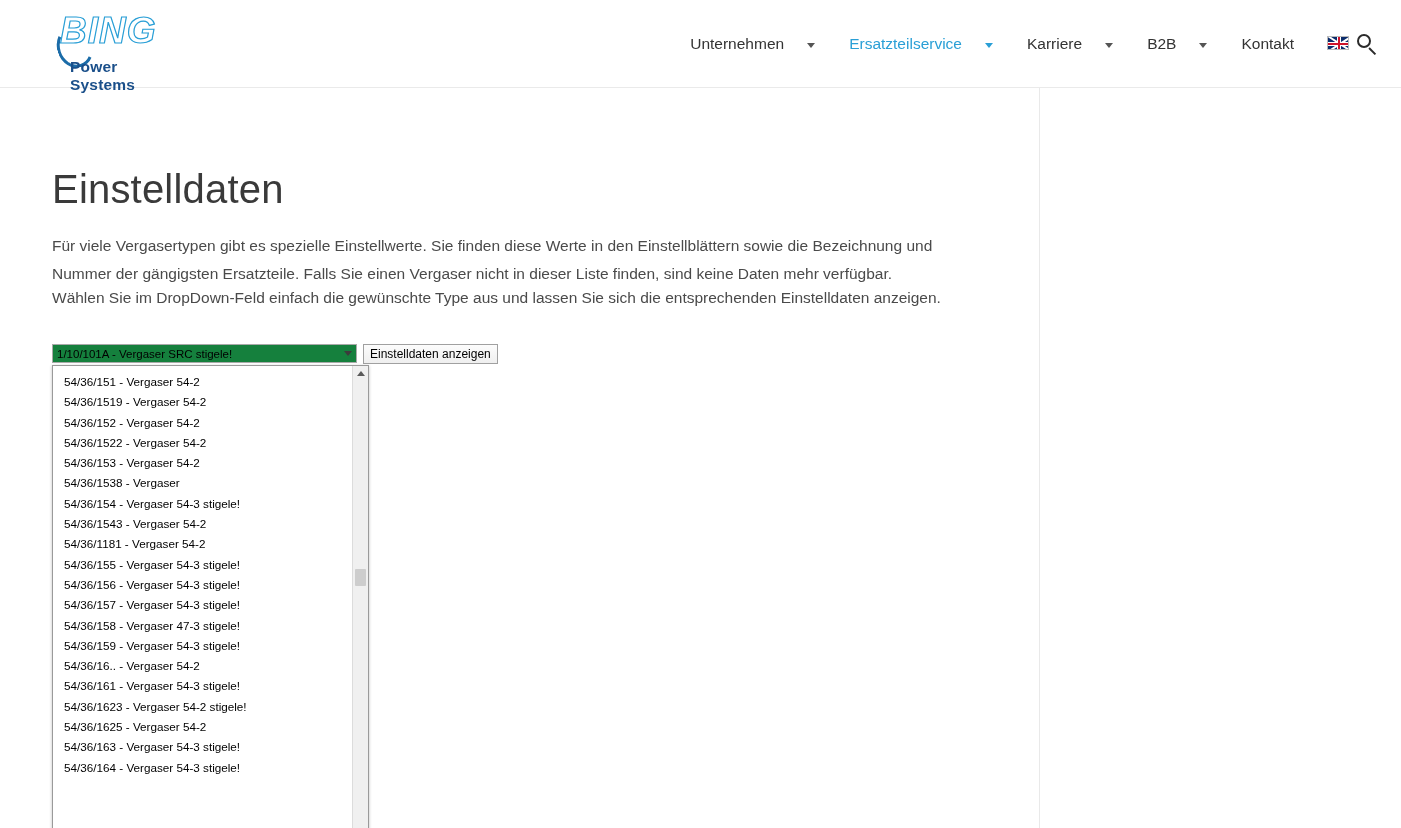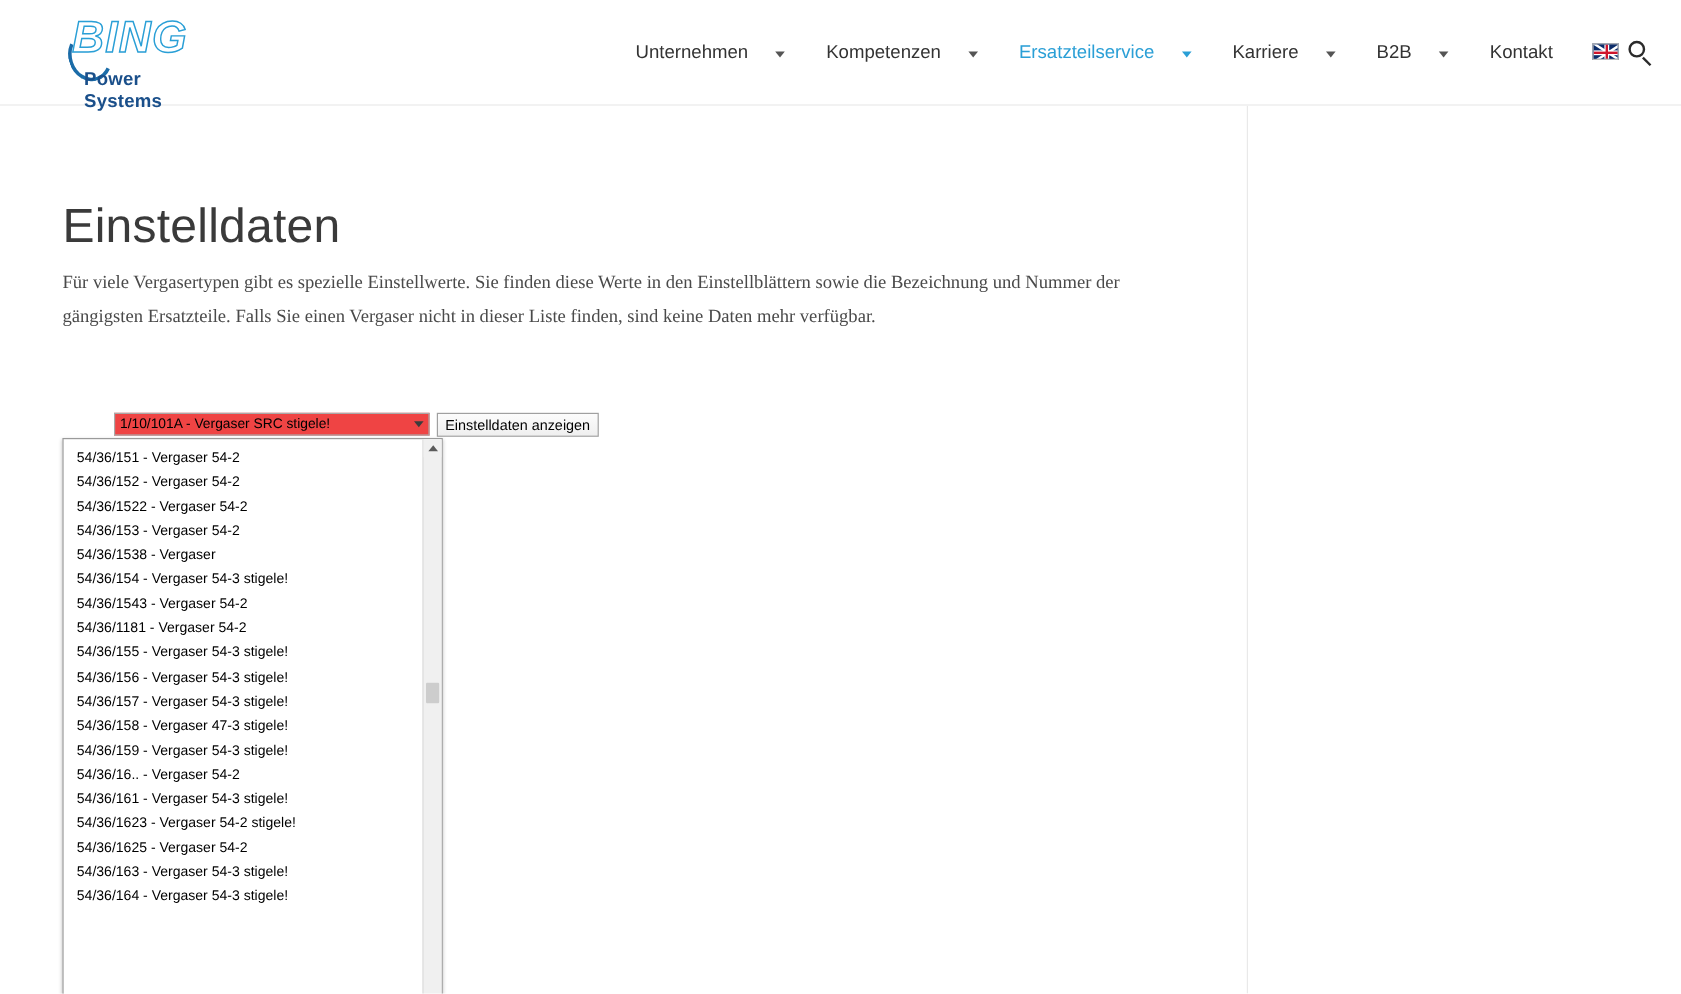--- a/index.html
+++ b/index.html
@@ -150,43 +150,42 @@
     letter-spacing: 0.2px;
   }
   .para {
     position: absolute;
     left: 52px;
     width: 920px;
     font-size: 15.5px;
     line-height: 28px;
     color: #4a4a4a;
   }
-  .para.p1 { top: 118px; font-family: Liberation Serif, serif; }
+  .para.p1 { top: 128px; }
   .para.p2 { top: 180px; }
 
   
   .form-row {
     position: absolute;
     left: 52px; top: 256px;
     display: flex;
     align-items: flex-start;
     gap: 6px;
   }
   .select-box {
     position: relative;
-    width: 263px; height: 19px;
+    width: 305px; height: 19px;
     border: 1px solid #a9a9a9;
-    background: #ef4444;
+    background: #15803d;
     font-size: 11.5px;
     color: #000;
     display: flex;
     align-items: center;
     padding-left: 4px;
     font-family: "Liberation Sans", sans-serif;
-    margin-left: 43px;
   }
   .select-box .arrow-zone {
     position: absolute;
     right: 0; top: 0;
     width: 17px; height: 17px;
     display: flex; align-items: center; justify-content: center;
   }
   .select-box .arrow-zone i {
     display: block;
     width: 0; height: 0;
@@ -282,24 +281,20 @@
       <div class="logo-swoosh"></div>
       <div class="logo-bing">BING</div>
       <div class="logo-power">Power Systems</div>
     </div>
 
     <div class="nav">
       <div class="nav-item">
         <span>Unternehmen</span>
         <span class="caret"></span>
       </div>
-      <div class="nav-item">
-        <span>Kompetenzen</span>
-        <span class="caret"></span>
-      </div>
       <div class="nav-item active">
         <span>Ersatzteilservice</span>
         <span class="caret"></span>
       </div>
       <div class="nav-item">
         <span>Karriere</span>
         <span class="caret"></span>
       </div>
       <div class="nav-item">
         <span>B2B</span>
@@ -323,34 +318,36 @@
       <div class="ring"></div>
       <div class="handle"></div>
     </div>
   </div>
 
   <div class="content">
 
     <h1 class="page-title">Einstelldaten</h1>
 
     <p class="para p1">Für viele Vergasertypen gibt es spezielle Einstellwerte. Sie finden diese Werte in den Einstellblättern sowie die Bezeichnung und Nummer der gängigsten Ersatzteile. Falls Sie einen Vergaser nicht in dieser Liste finden, sind keine Daten mehr verfügbar.</p>
+    <p class="para p2">Wählen Sie im DropDown-Feld einfach die gewünschte Type aus und lassen Sie sich die entsprechenden Einstelldaten anzeigen.</p>
 
     <div class="form-row">
       <div class="select-box">
         <span>1/10/101A - Vergaser SRC stigele!</span>
         <span class="arrow-zone">
             <i></i>
           </span>
       </div>
       <button class="btn">Einstelldaten anzeigen</button>
     </div>
 
     <div class="dropdown">
       <div class="dropdown-list" id="dropdown-list">
           <div class="opt">54/36/151 - Vergaser 54-2</div>
+          <div class="opt">54/36/1519 - Vergaser 54-2</div>
           <div class="opt">54/36/152 - Vergaser 54-2</div>
           <div class="opt">54/36/1522 - Vergaser 54-2</div>
           <div class="opt">54/36/153 - Vergaser 54-2</div>
           <div class="opt">54/36/1538 - Vergaser</div>
           <div class="opt">54/36/154 - Vergaser 54-3 stigele!</div>
           <div class="opt">54/36/1543 - Vergaser 54-2</div>
           <div class="opt">54/36/1181 - Vergaser 54-2</div>
           <div class="opt">54/36/155 - Vergaser 54-3 stigele!</div>
           <div class="opt">54/36/156 - Vergaser 54-3 stigele!</div>
           <div class="opt">54/36/157 - Vergaser 54-3 stigele!</div>

